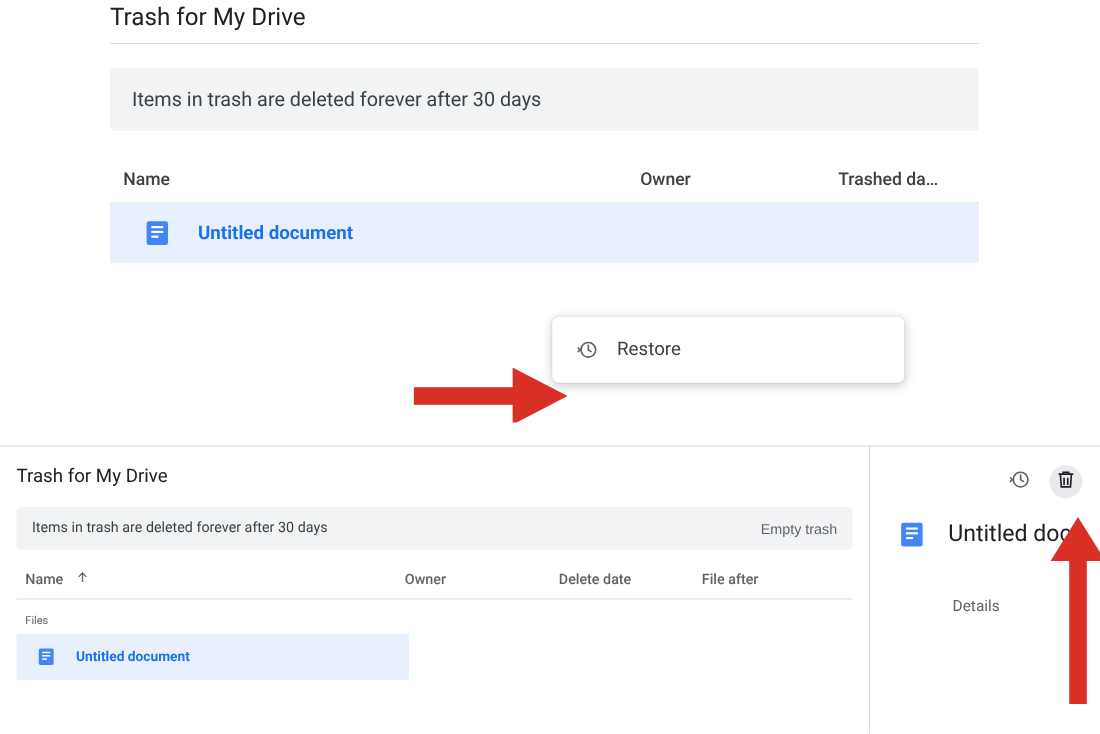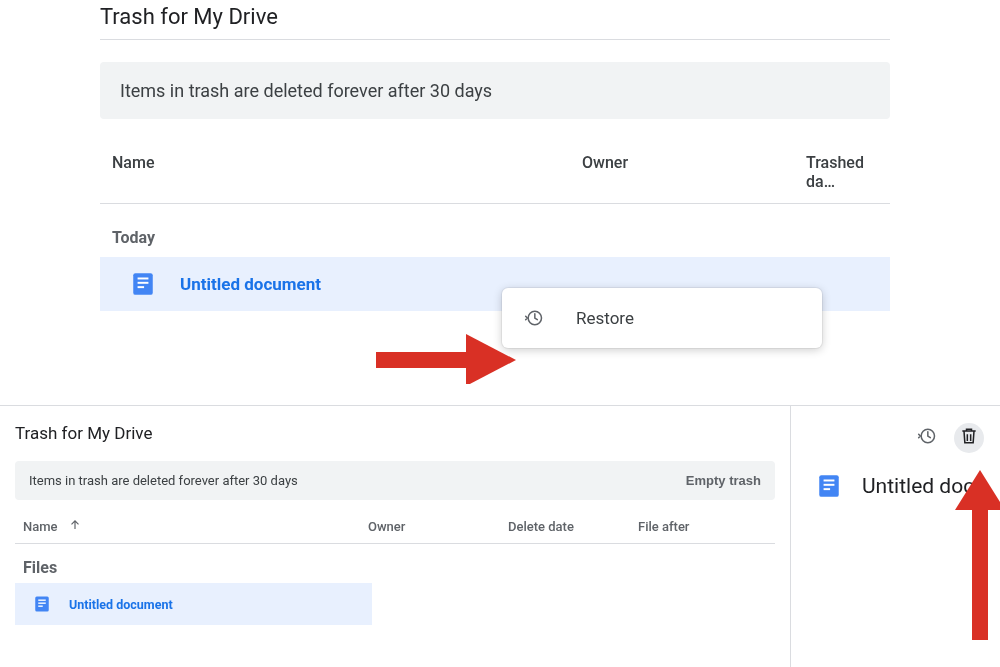--- a/index.html
+++ b/index.html
@@ -39,21 +39,21 @@
     .col-headers {
       display: flex;
       font-size: 16px;
       font-weight: 500;
       color: #3c4043;
       padding: 34px 12px 12px 12px;
       border-bottom: 1px solid #dadce0;
     }
     .col-name { flex: 0 0 470px; }
     .col-owner { flex: 0 0 180px; }
-    .col-date { flex: 1; margin-left: 44px; }
+    .col-date { flex: 1; }
     .group-label {
       padding: 24px 12px 10px 12px;
       font-size: 16px;
       font-weight: 700;
       color: #5f6368;
     }
     .file-row-top {
       display: flex;
       align-items: center;
       background: #e8f0fe;
@@ -75,21 +75,21 @@
       box-shadow: 0 2px 10px rgba(0,0,0,.2), 0 0 0 1px rgba(0,0,0,.05);
       padding: 10px 0;
     }
     .cm-item {
       display: flex;
       align-items: center;
       padding: 10px 22px;
       cursor: pointer;
     }
     .cm-item .cm-icon { width: 28px; display:flex; align-items:center; }
-    .cm-item .cm-label { margin-left: 24px; font-size: 17px; color: #3c4043; }
+    .cm-item .cm-label { margin-left: 9px; font-size: 17px; color: #3c4043; }
 
     .arrow-right {
       position: absolute;
       left: 376px; top: 334px;
       pointer-events: none;
     }
     .arrow-right svg { display:block; }
 
     .hr-divider {
       position: absolute;
@@ -115,40 +115,40 @@
     .notice-sm {
       background: #f1f3f4;
       display: flex;
       align-items: center;
       justify-content: space-between;
       padding: 12px 14px;
       border-radius: 4px;
     }
     .notice-sm .msg { font-size: 13px; color: #3c4043; }
     .notice-sm .empty-btn {
-      font-size: 13px; font-weight: 700; color: #5f6368;
+      font-size: 13px; font-weight: 400; color: #5f6368;
       background: none; border: none; cursor: pointer;
     }
     .col-headers-sm {
       display: flex;
       align-items: center;
       font-size: 13px;
       font-weight: 500;
       color: #5f6368;
       padding: 18px 8px 8px 8px;
       border-bottom: 1px solid #dadce0;
     }
     .ch-name { flex: 0 0 345px; display:flex; align-items:center; gap:10px; cursor:pointer;}
     .ch-owner { flex: 0 0 140px; }
     .ch-trashed { flex: 0 0 130px; }
     .ch-size { flex: 1; }
     .group-label-sm {
       padding: 14px 8px 6px 8px;
-      font-size: 16px;
-      font-weight: 700;
+      font-size: 10px;
+      font-weight: 400;
       color: #5f6368;
     }
     .file-row-sm {
       display: flex;
       align-items: center;
       background: #e8f0fe;
       padding: 12px 18px;
       font-size: 12.5px;
       font-weight: 700;
       color: #1a73e8;
@@ -227,21 +227,20 @@
   <div class="top-title">Trash for My Drive</div>
 
   <div class="notice">Items in trash are deleted forever after 30 days</div>
 
   <div class="col-headers">
     <div class="col-name">Name</div>
     <div class="col-owner">Owner</div>
     <div class="col-date">Trashed da…</div>
   </div>
 
-  <div class="group-label">Today</div>
 
   <div class="file-row-top">
     <span class="docs-icon">
       <svg width="26" height="26" viewBox="0 0 24 24">
           <rect x="3" y="2" width="18" height="20" rx="2" fill="#4285f4"></rect>
           <rect x="7" y="6" width="10" height="1.8" fill="#fff"></rect>
           <rect x="7" y="10" width="10" height="1.8" fill="#fff"></rect>
           <rect x="7" y="14" width="6" height="1.8" fill="#fff"></rect>
         </svg>
     </span>
@@ -335,20 +334,24 @@
         <span class="docs-icon">
           <svg width="26" height="26" viewBox="0 0 24 24">
               <rect x="3" y="2" width="18" height="20" rx="2" fill="#4285f4"></rect>
               <rect x="7" y="6" width="10" height="1.8" fill="#fff"></rect>
               <rect x="7" y="10" width="10" height="1.8" fill="#fff"></rect>
               <rect x="7" y="14" width="6" height="1.8" fill="#fff"></rect>
             </svg>
         </span>
         <span class="details-title">Untitled docu</span>
       </div>
+      <div class="tabs">
+        <div class="tab">Details</div>
+        <div class="tab active"></div>
+      </div>
     </div>
   </div>
 </div>
 
 <div class="arrow-up">
   <svg width="50" height="170" viewBox="0 0 50 170">
     <polygon points="0,40 25,0 50,40" fill="#d93025"></polygon>
     <rect x="17" y="35" width="16" height="135" fill="#d93025"></rect>
   </svg>
 </div>

